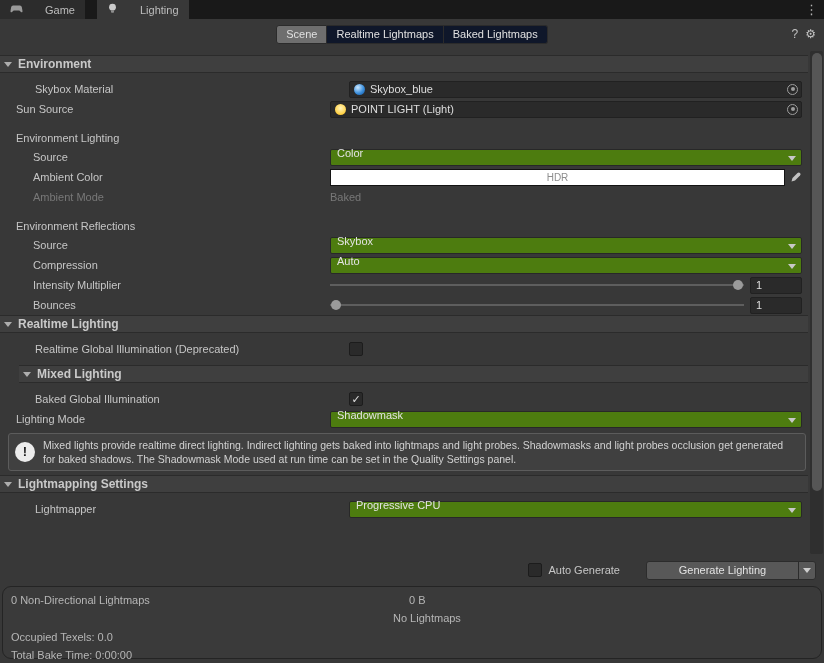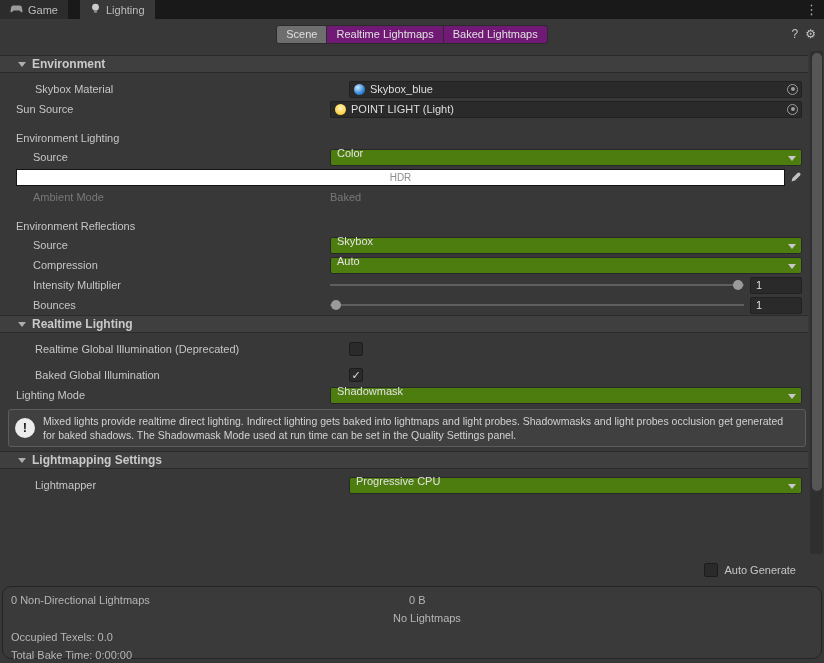--- a/index.html
+++ b/index.html
@@ -7,43 +7,43 @@
   body {
     background: #383838;
     font-family: "Liberation Sans", sans-serif;
     font-size: 11px;
     color: #c6c6c6;
     position: relative;
   }
 
   
   .titlebar { height: 19px; background: #191919; display: flex; align-items: stretch; position: relative; }
-  .dock-tab { display: flex; align-items: center; gap: 5px; padding: 0 10px; color: #bdbdbd; font-size: 11px; cursor: default; }
+  .dock-tab { display: flex; align-items: center; gap: 22px; padding: 0 10px; color: #bdbdbd; font-size: 11px; cursor: default; }
   .dock-tab.game { background: #2c2c2c; margin-right: 12px; }
   .dock-tab.lighting { background: #383838; }
   .kebab { position: absolute; right: 6px; top: 0; height: 19px; display: flex; align-items: center; color: #b5b5b5; font-size: 13px; }
 
   
   .toolbar { height: 30px; display: flex; align-items: center; justify-content: center; position: relative; background: #383838; }
   .seg { display: flex; }
   .seg .segbtn {
     height: 19px; display: flex; align-items: center; padding: 0 9px;
-    background: #701a75; border: 1px solid #2b2b2b; border-left-width: 0;
+    background: #0f172a; border: 1px solid #2b2b2b; border-left-width: 0;
     color: #e0e0e0; font-size: 11px; cursor: default;
   }
   .seg .segbtn:first-child { border-left-width: 1px; border-radius: 3px 0 0 3px; }
   .seg .segbtn:last-child { border-radius: 0 3px 3px 0; }
   .seg .segbtn.selected { background: #6e6e6e; }
   .toolbar-icons { position: absolute; right: 8px; display: flex; gap: 7px; color: #c2c2c2; font-size: 12px; }
 
   
   .content { position: relative; height: 507px; overflow: hidden; }
   .content-inner { padding-top: 6px; }
   .sect {
-    height: 18px; display: flex; align-items: center; padding-left: 18px; margin-right: 16px;
+    height: 18px; display: flex; align-items: center; padding-left: 4px; margin-right: 16px;
     background: #3f3f3f; border-top: 1px solid #2b2b2b; border-bottom: 1px solid #2b2b2b;
     font-weight: bold; font-size: 12px; color: #c9c9c9; cursor: default;
   }
   .tri { width: 0; height: 0; border-left: 4px solid transparent; border-right: 4px solid transparent; border-top: 5px solid #aeaeae; margin-right: 6px; }
   .row { display: flex; align-items: center; height: 20px; padding-left: 16px; padding-right: 22px; }
   .row .label { width: 314px; min-width: 314px; color: #c6c6c6; }
   .row.indent .label { padding-left: 17px; }
   .row.disabled .label, .row.disabled .plainval { color: #787878; }
   .mini { height: 18px; display: flex; align-items: center; padding-left: 16px; margin-top: 10px; color: #c6c6c6; }
   .mt6 { margin-top: 6px; margin-left: 19px; } .mt8 { }
@@ -183,20 +183,21 @@
     <div class="mini">Environment Lighting</div>
 
     <div class="row indent">
       <span class="label">Source</span>
       <div class="dropdown">
         <span>Color</span>
       </div>
     </div>
 
     <div class="row indent">
+      <span class="label">Ambient Color</span>
       <div class="colorfield">
         <span>HDR</span>
       </div>
       <span class="eyedropper">
         <svg width="12" height="12" viewBox="0 0 12 12">
             <path d="M1.5 10.5 L5 9.5 L10 4.5 A1.6 1.6 0 0 0 7.5 2 L2.5 7 Z" fill="#c2c2c2"></path>
           </svg>
       </span>
     </div>
 
@@ -251,20 +252,24 @@
     <div class="sect mt8">
       <span class="tri"></span>
       <span>Realtime Lighting</span>
     </div>
 
     <div class="row mt6">
       <span class="label">Realtime Global Illumination (Deprecated)</span>
       <span class="checkbox"></span>
     </div>
 
+    <div class="sect mt6">
+      <span class="tri"></span>
+      <span>Mixed Lighting</span>
+    </div>
 
     <div class="row mt6">
       <span class="label">Baked Global Illumination</span>
       <span class="checkbox">✓</span>
     </div>
 
     <div class="row">
       <span class="label">Lighting Mode</span>
       <div class="dropdown">
         <span>Shadowmask</span>
@@ -291,20 +296,24 @@
   </div>
 
   <div class="scrollbar">
     <div class="scroll-thumb"></div>
   </div>
 </div>
 
 <div class="genrow">
   <span class="checkbox"></span>
   <span class="cblabel">Auto Generate</span>
+  <div class="genbtn">
+    <span class="main">Generate Lighting</span>
+    <span class="arrow"></span>
+  </div>
 </div>
 
 <div class="status">
   <span class="st-count">0 Non-Directional Lightmaps</span>
   <span class="st-size">0 B</span>
   <span class="st-nolm">No Lightmaps</span>
   <span class="st-texels">Occupied Texels: 0.0</span>
   <span class="st-bake">Total Bake Time: 0:00:00</span>
 </div>
 

